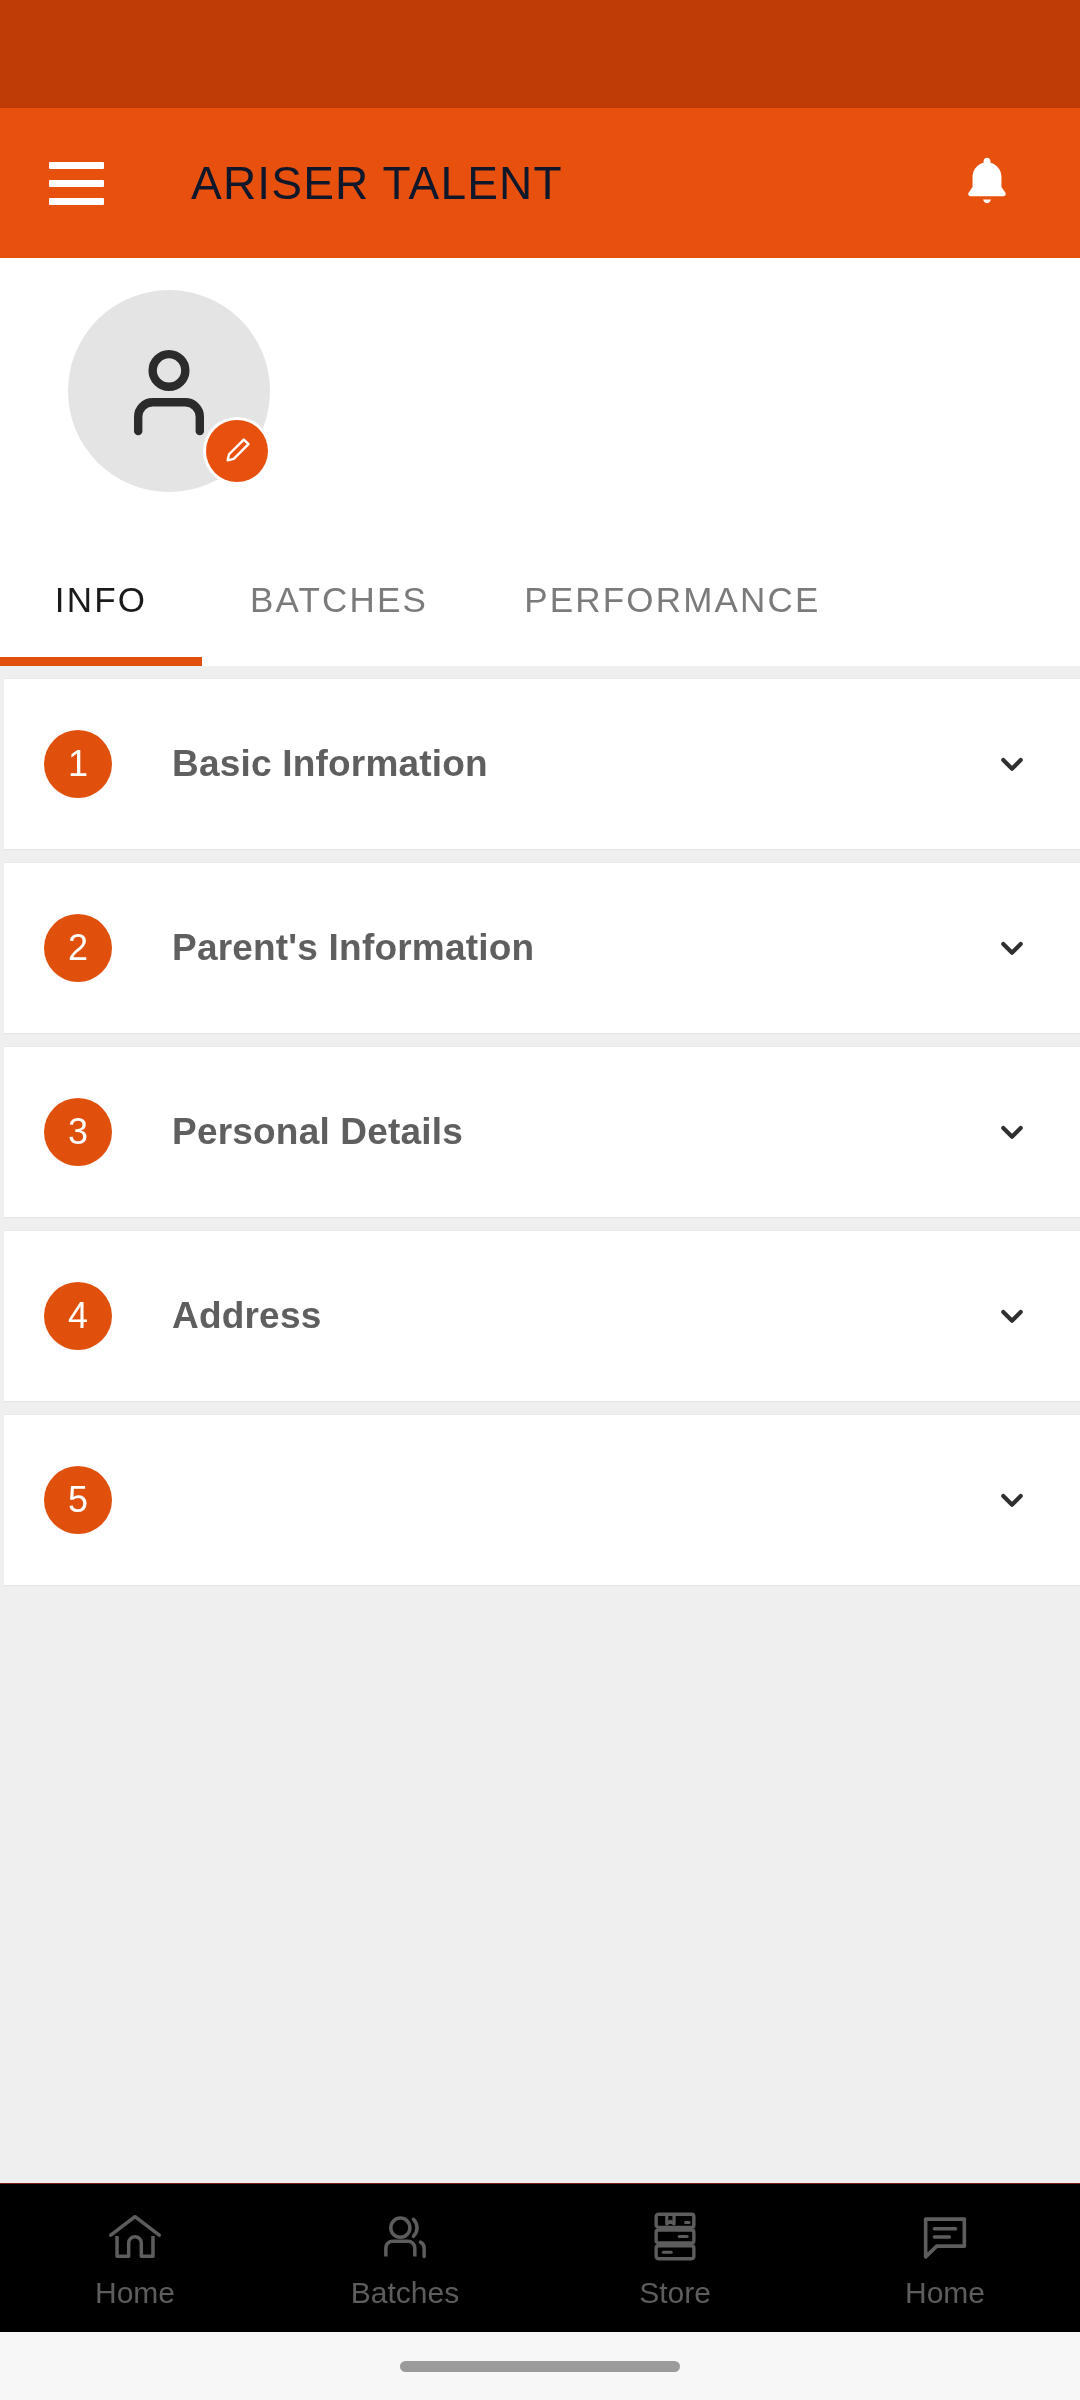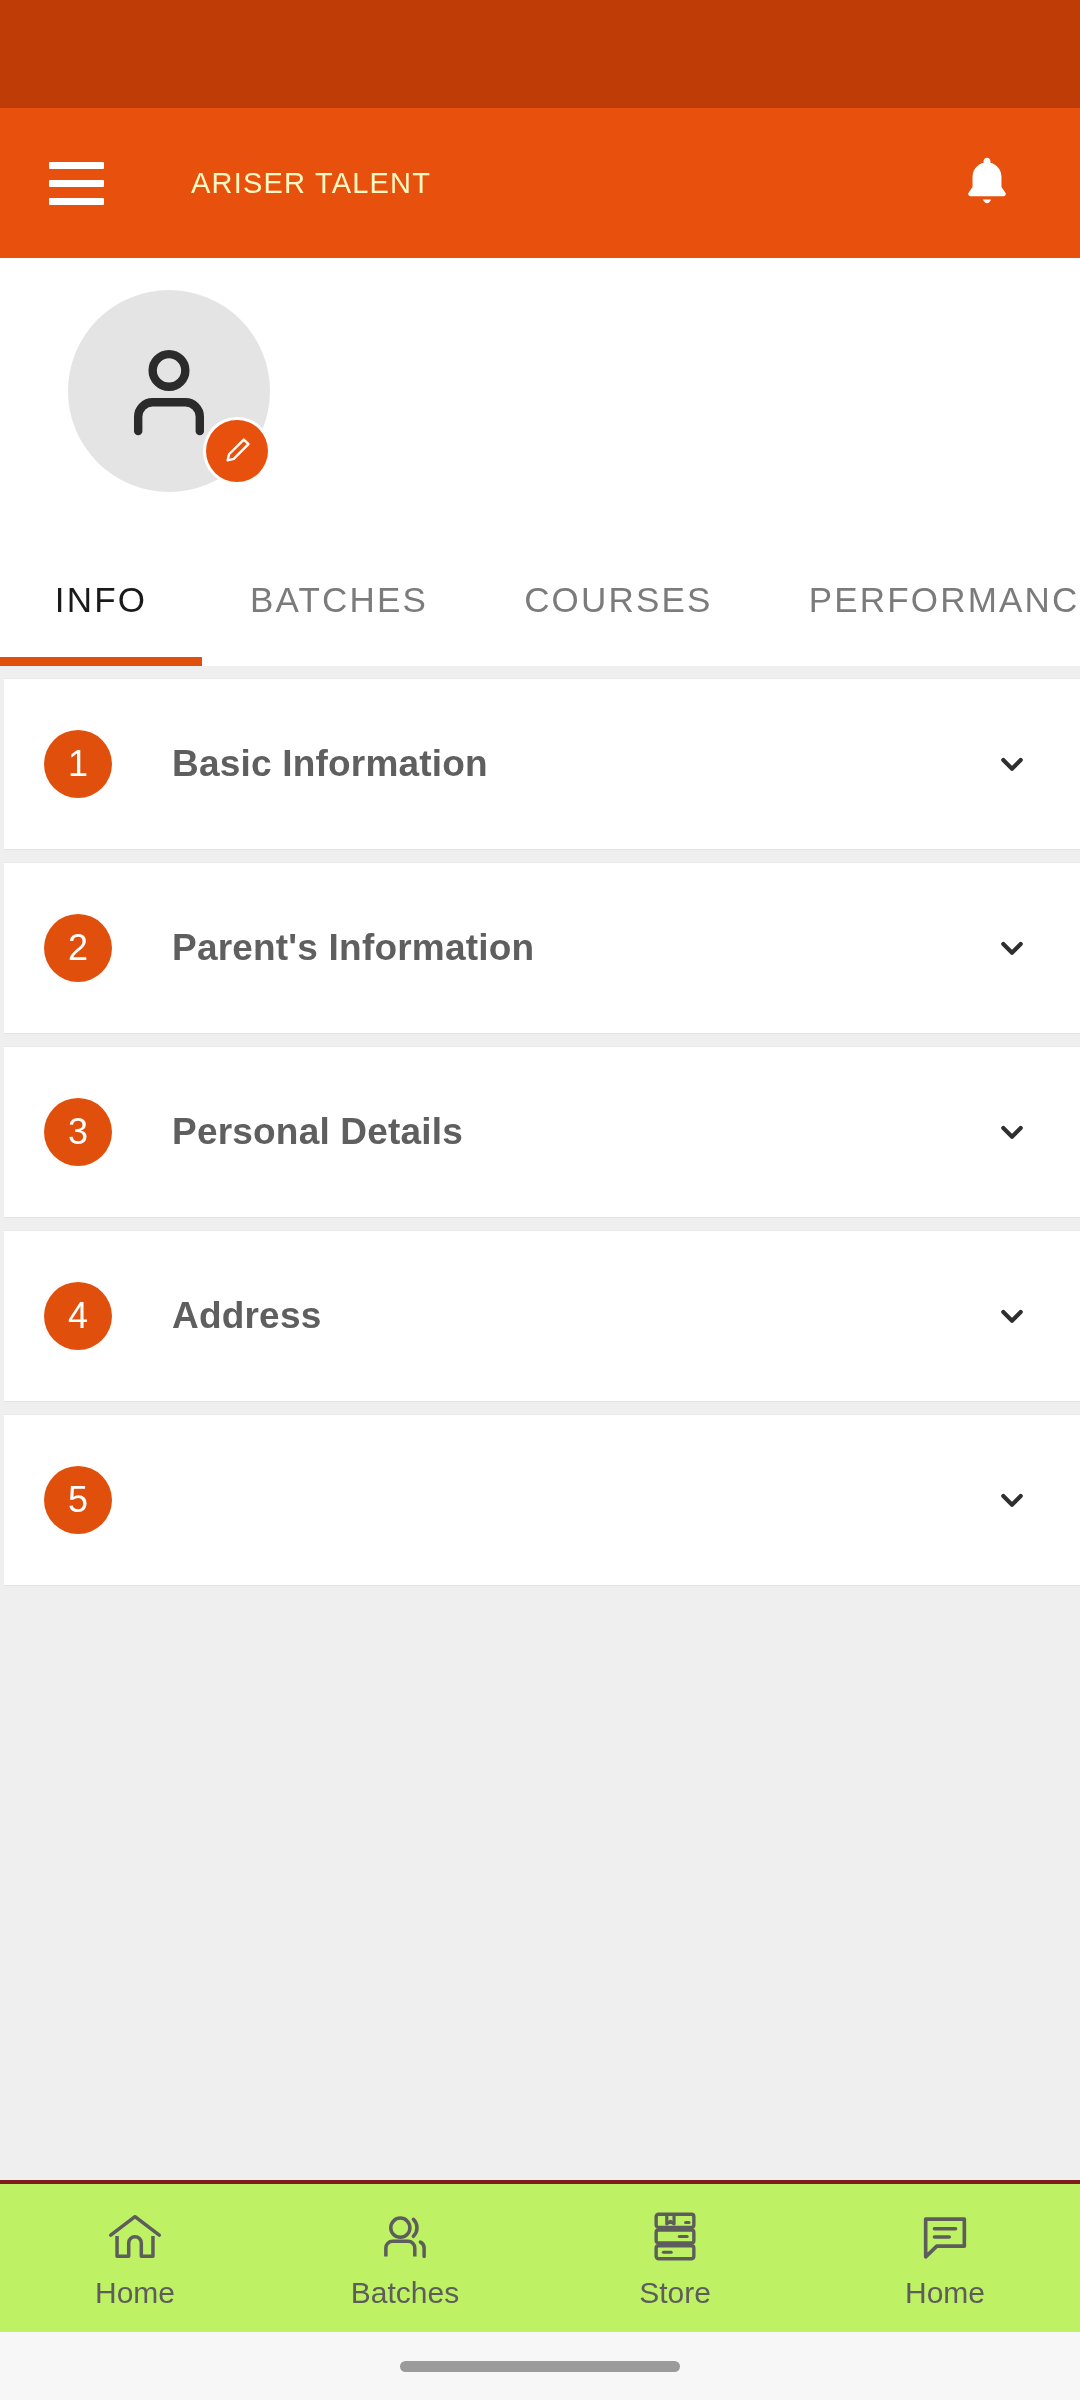--- a/index.html
+++ b/index.html
@@ -51,22 +51,22 @@
     margin-left: 9px;
   }
   .hamburger span {
     display: block;
     width: 55px;
     height: 7px;
     background: #ffffff;
     border-radius: 1px;
   }
   .app-title {
-    color: #fef9c3;
-    font-size: 29px;
+    color: #0f172a;
+    font-size: 46px;
     letter-spacing: 1.2px;
     font-weight: 400;
     margin-left: 80px;
     white-space: nowrap;
   }
   .bell-wrap {
     margin-left: auto;
     margin-right: 18px;
     width: 70px;
     height: 70px;
@@ -201,24 +201,24 @@
     height: 40px;
     display: flex;
     align-items: center;
     justify-content: center;
   }
 
   
   .bottom-nav {
     flex: 0 0 148px;
     height: 148px;
-    background: #bef264;
+    background: #000000;
     display: flex;
     align-items: flex-start;
-    border-top: 4px solid #7f1d1d;
+    border-top: 1px solid #7f1d1d;
   }
   .nav-item {
     flex: 1 1 0;
     height: 148px;
     display: flex;
     flex-direction: column;
     align-items: center;
     justify-content: center;
     gap: 8px;
     cursor: pointer;
@@ -287,23 +287,20 @@
         </svg>
       </div>
     </div>
 
     <div class="tabs">
       <div class="tab active">
         <span>INFO</span>
       </div>
       <div class="tab">
         <span>BATCHES</span>
-      </div>
-      <div class="tab">
-        <span>COURSES</span>
       </div>
       <div class="tab">
         <span>PERFORMANCE</span>
       </div>
     </div>
   </div>
 
   <div class="content">
 
     <div class="card">

